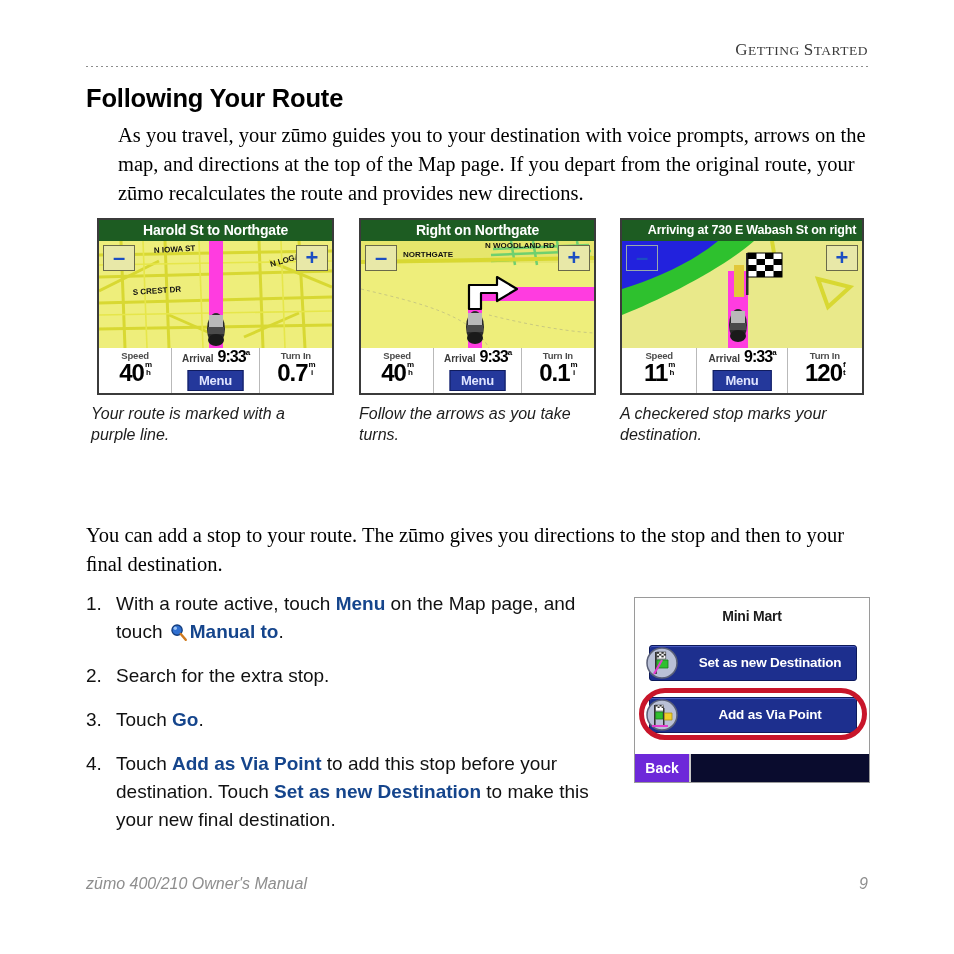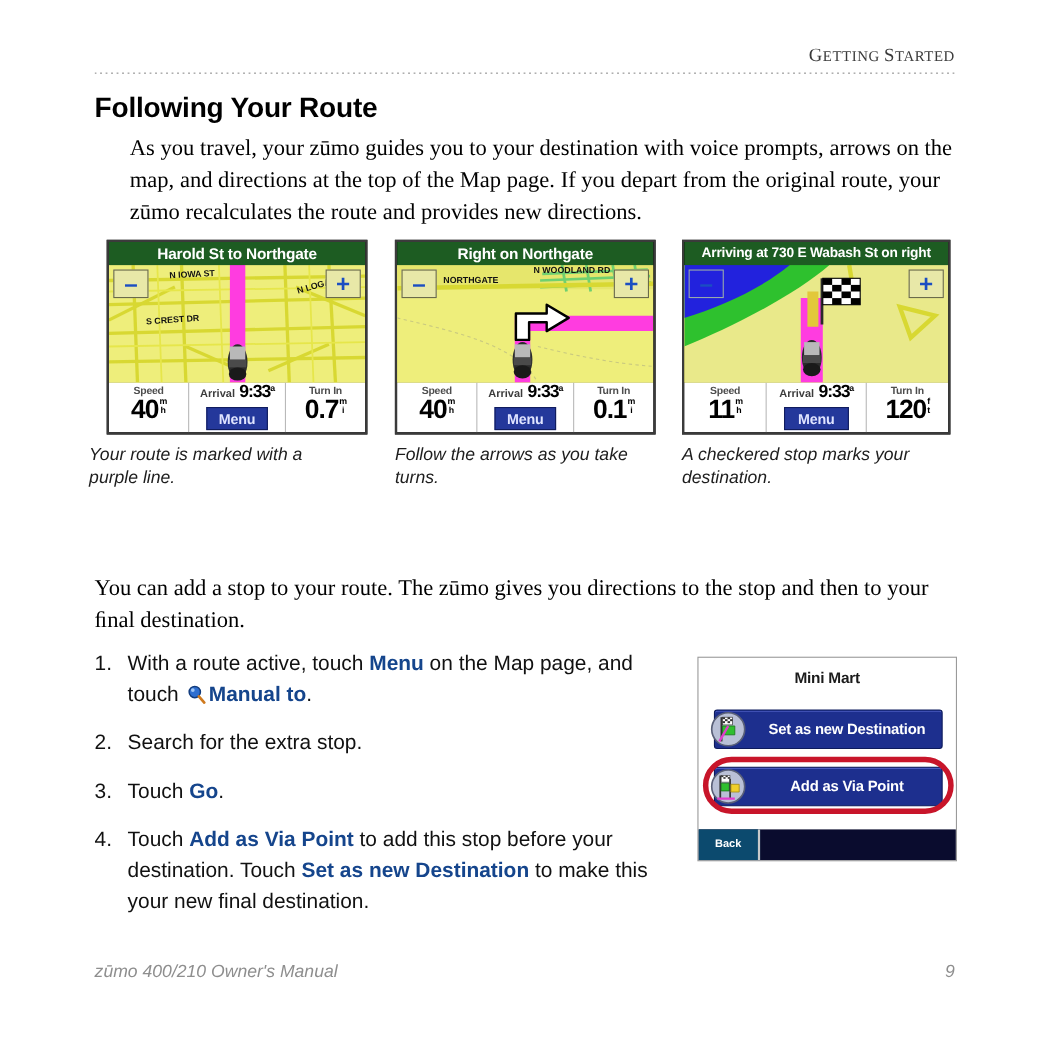--- a/index.html
+++ b/index.html
@@ -105,23 +105,23 @@
   }
   .mm-icon{position:absolute;left:-8px;top:-3px;width:40px;height:40px;}
   #mmBtn1{top:47px;}
   #mmBtn2{top:99px;}
   .mm-oval{
     position:absolute;left:4px;top:90px;width:228px;height:52px;
     border:5px solid #c8152a;border-radius:26px;box-sizing:border-box;z-index:9;
   }
   .mm-bottom{position:absolute;left:0;bottom:0;width:100%;height:28px;background:#0a0c2e;}
   .mm-back{
-    position:absolute;left:0;bottom:0;width:54px;height:28px;background:#0c4a6e;
+    position:absolute;left:0;bottom:0;width:54px;height:28px;background:#6d28d9;
     border-right:2px solid #c9c9c9;
-    font-family:"Liberation Sans",sans-serif;font-weight:bold;font-size:10px;color:#ffffff;
+    font-family:"Liberation Sans",sans-serif;font-weight:bold;font-size:14px;color:#ffffff;
     line-height:28px;text-align:center;
   }
 
   
   .footer{position:absolute;left:86px;top:875px;width:782px;height:22px;}
   .f-left{position:absolute;left:0;top:0;font-family:"Liberation Sans",sans-serif;
           font-style:italic;font-size:16px;color:#8e8e8e;}
   .f-right{position:absolute;right:0;top:0;font-family:"Liberation Sans",sans-serif;
            font-style:italic;font-size:16px;color:#8e8e8e;}
 </style>
@@ -190,21 +190,21 @@
       <div class="sb-mid">
         <span class="arr">Arrival</span><span class="clk"><span>9:33</span><span class="ap">a</span></span>
         <div class="menu-btn">Menu</div>
       </div>
       <div class="sb-right">
         <div class="sb-lab">Turn In</div>
         <div class="sb-val"><span>0.7</span><span class="u"><span>m</span><span>i</span></span></div>
       </div>
     </div>
   </div>
-  <p class="cap" style="left:81px;top:403px;width:230px;">Your route is marked with a purple line.</p>
+  <p class="cap" style="left:91px;top:403px;width:230px;">Your route is marked with a purple line.</p>
 
   <div class="shot" style="left:359px;top:218px;width:233px;height:173px;">
     <div class="mapbody">
       <svg class="roadsvg" viewBox="0 0 233 107" preserveAspectRatio="none">
         <rect x="0" y="0" width="233" height="107" fill="#eeee7b"></rect>
         <rect x="0" y="0" width="233" height="22" fill="#e6e66c"></rect>
         <g stroke="#6fd06f" stroke-width="2.5" fill="none">
           <path d="M132 8 L228 4"></path>
             <path d="M130 14 L230 10"></path>
             <path d="M130 20 L231 16"></path>
@@ -287,21 +287,21 @@
         <g>
           <ellipse cx="116" cy="84" rx="9" ry="16" fill="#2b2b2b"></ellipse>
           <rect x="109" y="70" width="14" height="12" fill="#b9b9b9"></rect>
           <rect x="108" y="82" width="16" height="7" fill="#4a4a4a"></rect>
           <ellipse cx="116" cy="95" rx="8" ry="6" fill="#1a1a1a"></ellipse>
         </g>
       </svg>
       <div class="zoom-btn zoom-minus" style="background:#2222dd;border-color:#9aa;">–</div>
       <div class="zoom-btn zoom-plus">+</div>
     </div>
-    <div class="title-bar" style="font-size:12.5px;">Arriving at 730 E Wabash St on right</div>
+    <div class="title-bar" style="font-size:12.5px;padding-left:10px;">Arriving at 730 E Wabash St on right</div>
     <div class="statusbar">
       <div class="sep-l" style="left:31%;"></div>
         <div class="sep-r" style="right:31%;"></div>
       <div class="sb-left">
         <div class="sb-lab">Speed</div>
         <div class="sb-val"><span>11</span><span class="u"><span>m</span><span>h</span></span></div>
       </div>
       <div class="sb-mid">
         <span class="arr">Arrival</span><span class="clk"><span>9:33</span><span class="ap">a</span></span>
         <div class="menu-btn">Menu</div>

